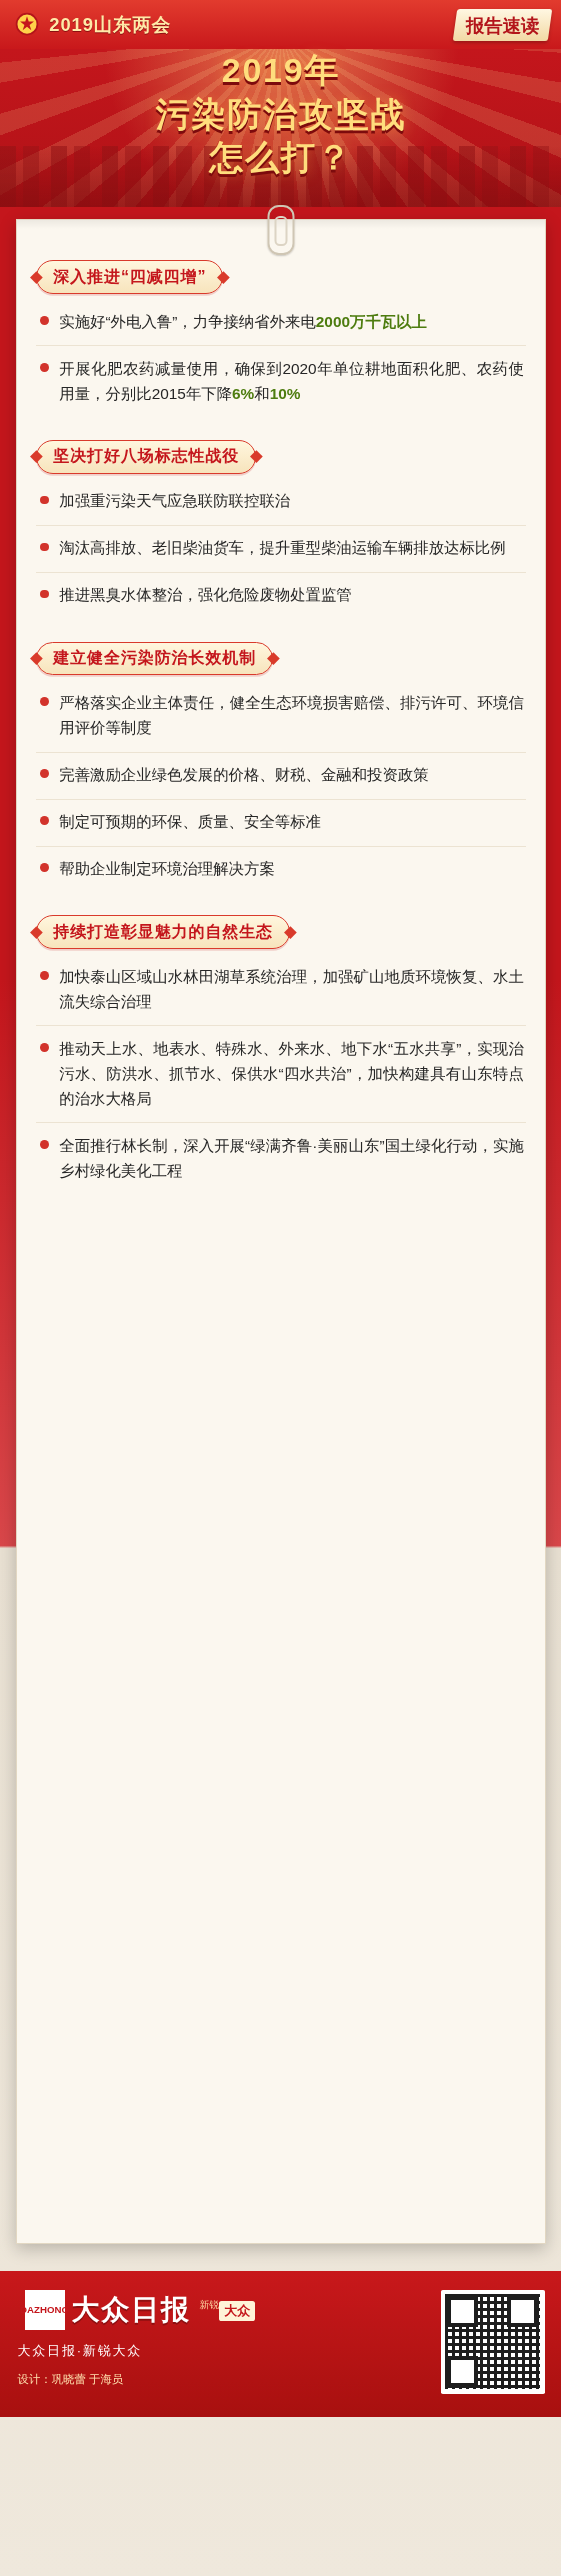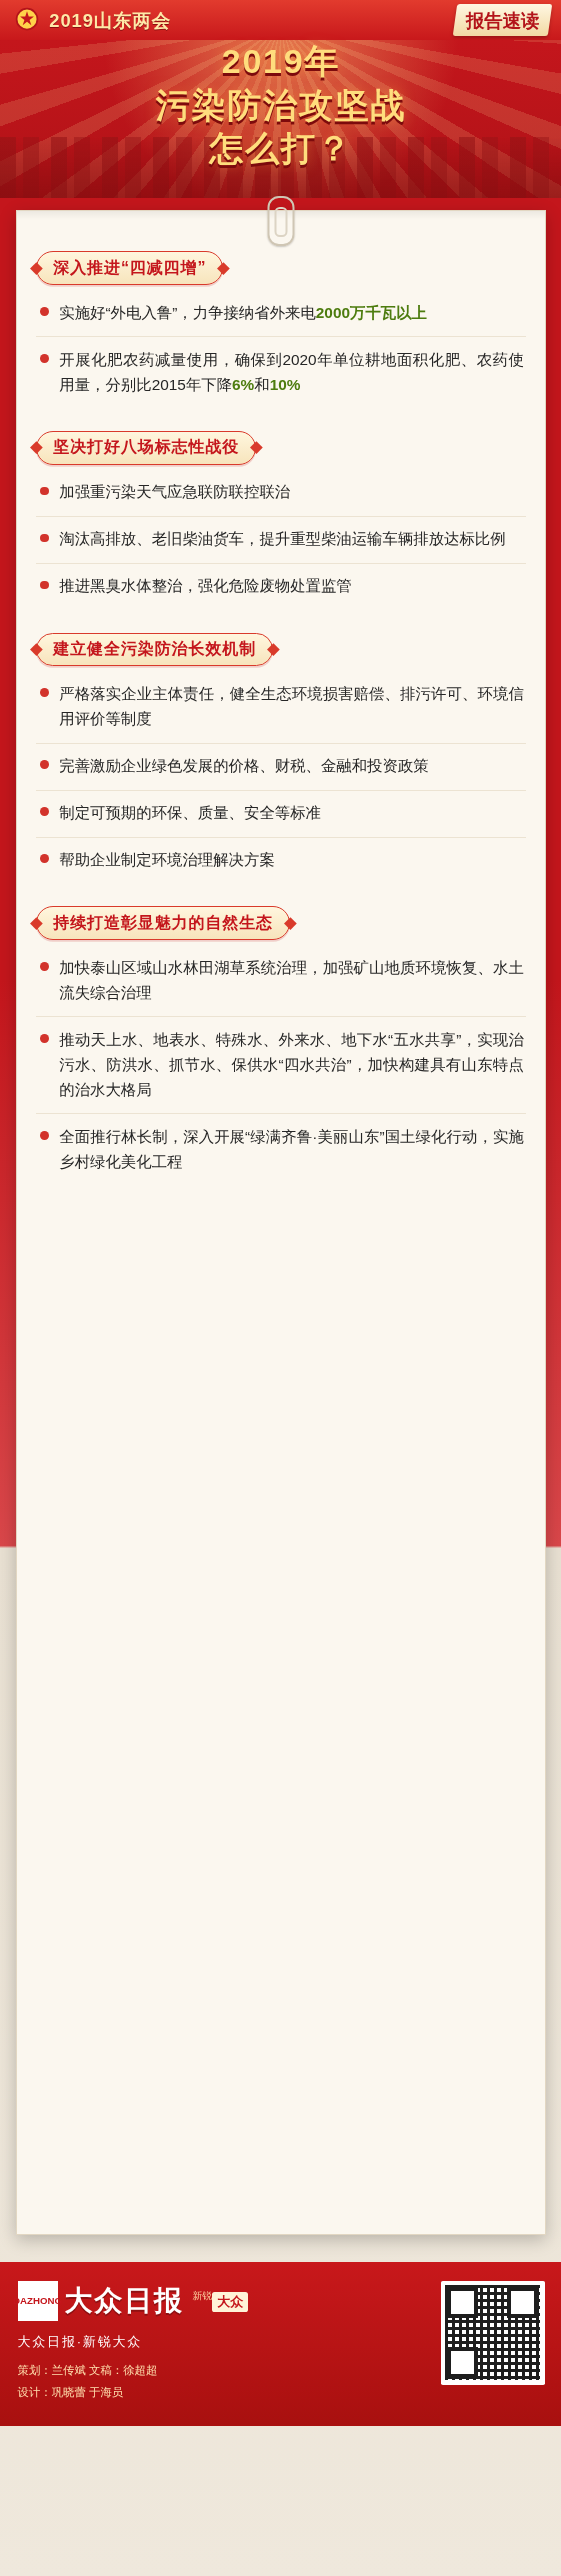--- a/index.html
+++ b/index.html
@@ -11,21 +11,21 @@
   .page{
     position:relative;
     width:562px;
     min-height:2576px;
     background:linear-gradient(180deg,#c4161c 0%,#c4161c 38%,#d9474a 60%,#e8e0d2 60.1%,#efe8dc 100%);
     overflow:hidden;
   }
   
   .topbar{
     position:relative;
-    height:40px;
+    height:49px;
     display:flex;
     align-items:center;
     padding:0 12.3px;
     background:linear-gradient(180deg,#e23b2e 0%,#c8181b 100%);
   }
   .emblem{
     width:30px;height:26px;margin-right:7px;position:relative;flex:0 0 auto;
   }
   .brand-text{
     color:#ffe9a8;font-size:18.4px;font-weight:bold;letter-spacing:0.9px;
@@ -151,21 +151,21 @@
     color:#ffe6b8;
     margin-top:-8.8px;
   }
   .footer-top{display:flex;align-items:flex-start;}
   .logo-block{flex:1 1 auto;}
   .logo-row{display:flex;align-items:center;}
   .logo-mark{
     width:40px;height:40px;background:#fff;color:#c4161c;
     border-radius:0;display:flex;align-items:center;justify-content:center;
     font-size:9.7px;font-weight:bold;line-height:1.05;text-align:center;
-    flex:0 0 auto;letter-spacing:0;
+    flex:0 0 auto;letter-spacing:0;margin-left:7px;
   }
   .logo-name{
     color:#fff;font-size:28px;font-weight:bold;margin-left:7px;letter-spacing:1.8px;
     text-shadow:0 1.8px 0 rgba(0,0,0,.25);
   }
   .logo-sub{
     margin-left:8.8px;display:flex;flex-direction:row;justify-content:center;
   }
   .logo-sub .a{font-size:9.7px;color:#ffd9a6;}
   .logo-sub .b{
@@ -329,21 +329,20 @@
         <div class="logo-row">
           <div class="logo-mark">DAZHONG</div>
           <div class="logo-name">大众日报</div>
           <div class="logo-sub">
             <div class="a">新锐</div>
             <div class="b">大众</div>
           </div>
         </div>
         <div class="slogan">大众日报·新锐大众</div>
         <div class="credits">
-          <div>策划：兰传斌   文稿：徐超超</div>
           <div>设计：巩晓蕾   于海员</div>
         </div>
       </div>
       <div class="qr">
         <div class="qr-inner">
           <div class="qr-eye3"></div>
         </div>
       </div>
     </div>
   </div>

